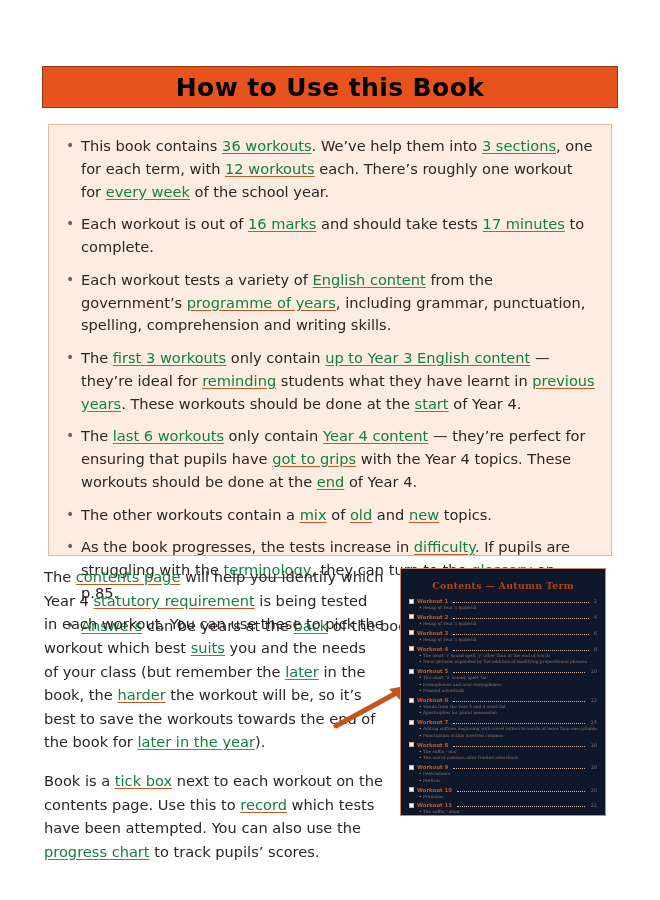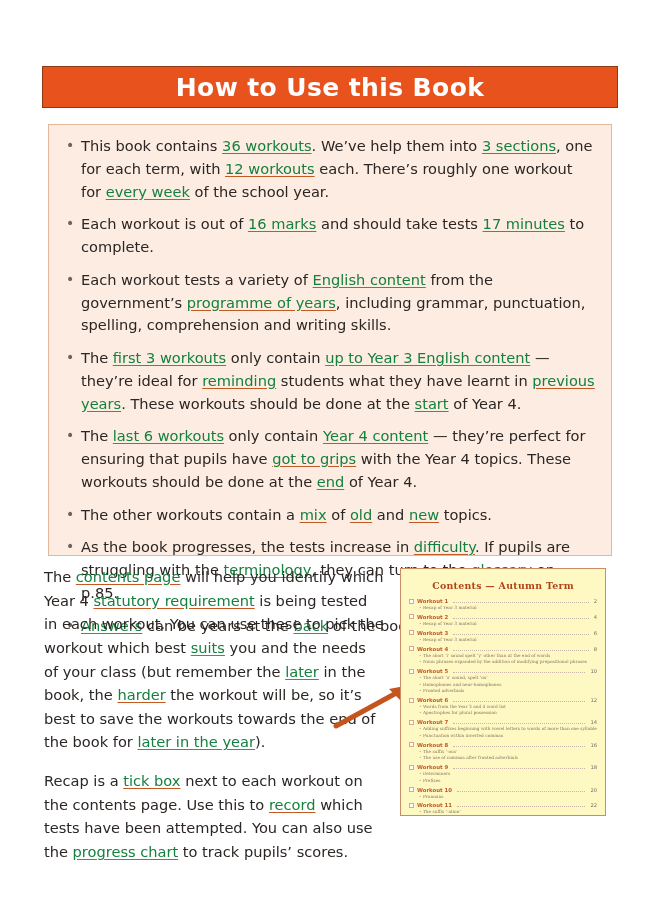--- a/index.html
+++ b/index.html
@@ -29,21 +29,21 @@
     width: 576px;
     height: 42px;
     background: #e8521d;
     border: 1px solid #8c3a14;
     box-sizing: border-box;
     display: flex;
     align-items: center;
     justify-content: center;
   }
   .title-banner .title-text {
-    color: #ffffff;
+    color: #000000;
     font-size: 25px;
     font-weight: bold;
     letter-spacing: 0.4px;
     font-family: "DejaVu Sans", sans-serif;
   }
 
   
   .bullet-panel {
     position: absolute;
     left: 48px;
@@ -114,21 +114,21 @@
     pointer-events: none;
   }
 
   
   .contents-thumb {
     position: absolute;
     left: 400px;
     top: 568px;
     width: 206px;
     height: 248px;
-    background: #fef9c3;
+    background: #0f172a;
     border: 1px solid #c98c63;
     box-sizing: border-box;
     padding: 7px 8px 5px 8px;
     overflow: hidden;
   }
   .contents-title {
     text-align: center;
     color: #b1431a;
     font-weight: bold;
     font-size: 9.4px;
@@ -201,21 +201,21 @@
         <li class="bullet-item"><span class="dot">•</span><span>The </span><span class="hl">first 3 workouts</span><span> only contain </span><span class="hl">up to Year 3 English content</span><span> — they’re ideal for </span><span class="hl">reminding</span><span> students what they have learnt in </span><span class="hl">previous years</span><span>. These workouts should be done at the </span><span class="hl">start</span><span> of Year 4.</span></li>
         <li class="bullet-item"><span class="dot">•</span><span>The </span><span class="hl">last 6 workouts</span><span> only contain </span><span class="hl">Year 4 content</span><span> — they’re perfect for ensuring that pupils have </span><span class="hl">got to grips</span><span> with the Year 4 topics. These workouts should be done at the </span><span class="hl">end</span><span> of Year 4.</span></li>
         <li class="bullet-item"><span class="dot">•</span><span>The other workouts contain a </span><span class="hl">mix</span><span> of </span><span class="hl">old</span><span> and </span><span class="hl">new</span><span> topics.</span></li>
         <li class="bullet-item"><span class="dot">•</span><span>As the book progresses, the tests increase in </span><span class="hl">difficulty</span><span>.  If pupils are struggling with the </span><span class="hl">terminology</span><span>, they can turn to the </span><span class="hl">glossary</span><span> on p.85.</span></li>
         <li class="bullet-item"><span class="dot">•</span><span class="hl">Answers</span><span> can be years at the </span><span class="hl">back</span><span> of the book.</span></li>
       </ul>
   </div>
 
   <div class="lower-text" id="para-column">
       <p class="para"><span>The </span><span class="hl">contents page</span><span> will help you identify which Year 4 </span><span class="hl">statutory requirement</span><span> is being tested in each workout.  You can use these to pick the workout which best </span><span class="hl">suits</span><span> you and the needs of your class (but remember the </span><span class="hl">later</span><span> in the book, the </span><span class="hl">harder</span><span> the workout will be, so it’s best to save the workouts towards the end of the book for </span><span class="hl">later in the year</span><span>).</span></p>
-      <p class="para"><span>Recap is a </span><span class="hl">tick box</span><span> next to each workout on the contents page.  Use this to </span><span class="hl">record</span><span> which tests have been attempted.  You can also use the </span><span class="hl">progress chart</span><span> to track pupils’ scores.</span></p>
+      <p class="para"><span>Book is a </span><span class="hl">tick box</span><span> next to each workout on the contents page.  Use this to </span><span class="hl">record</span><span> which tests have been attempted.  You can also use the </span><span class="hl">progress chart</span><span> to track pupils’ scores.</span></p>
     </div>
 
   <svg class="arrow" viewBox="0 0 82 48">
     <line x1="4" y1="44" x2="68" y2="9" stroke="#c4551f" stroke-width="5" stroke-linecap="round"></line>
     <polygon points="78,3 57,7 69,19" fill="#c4551f"></polygon>
   </svg>
 
   <div class="contents-thumb">
     <div class="contents-title">Contents — Autumn Term</div>
     <div id="toc-list">

